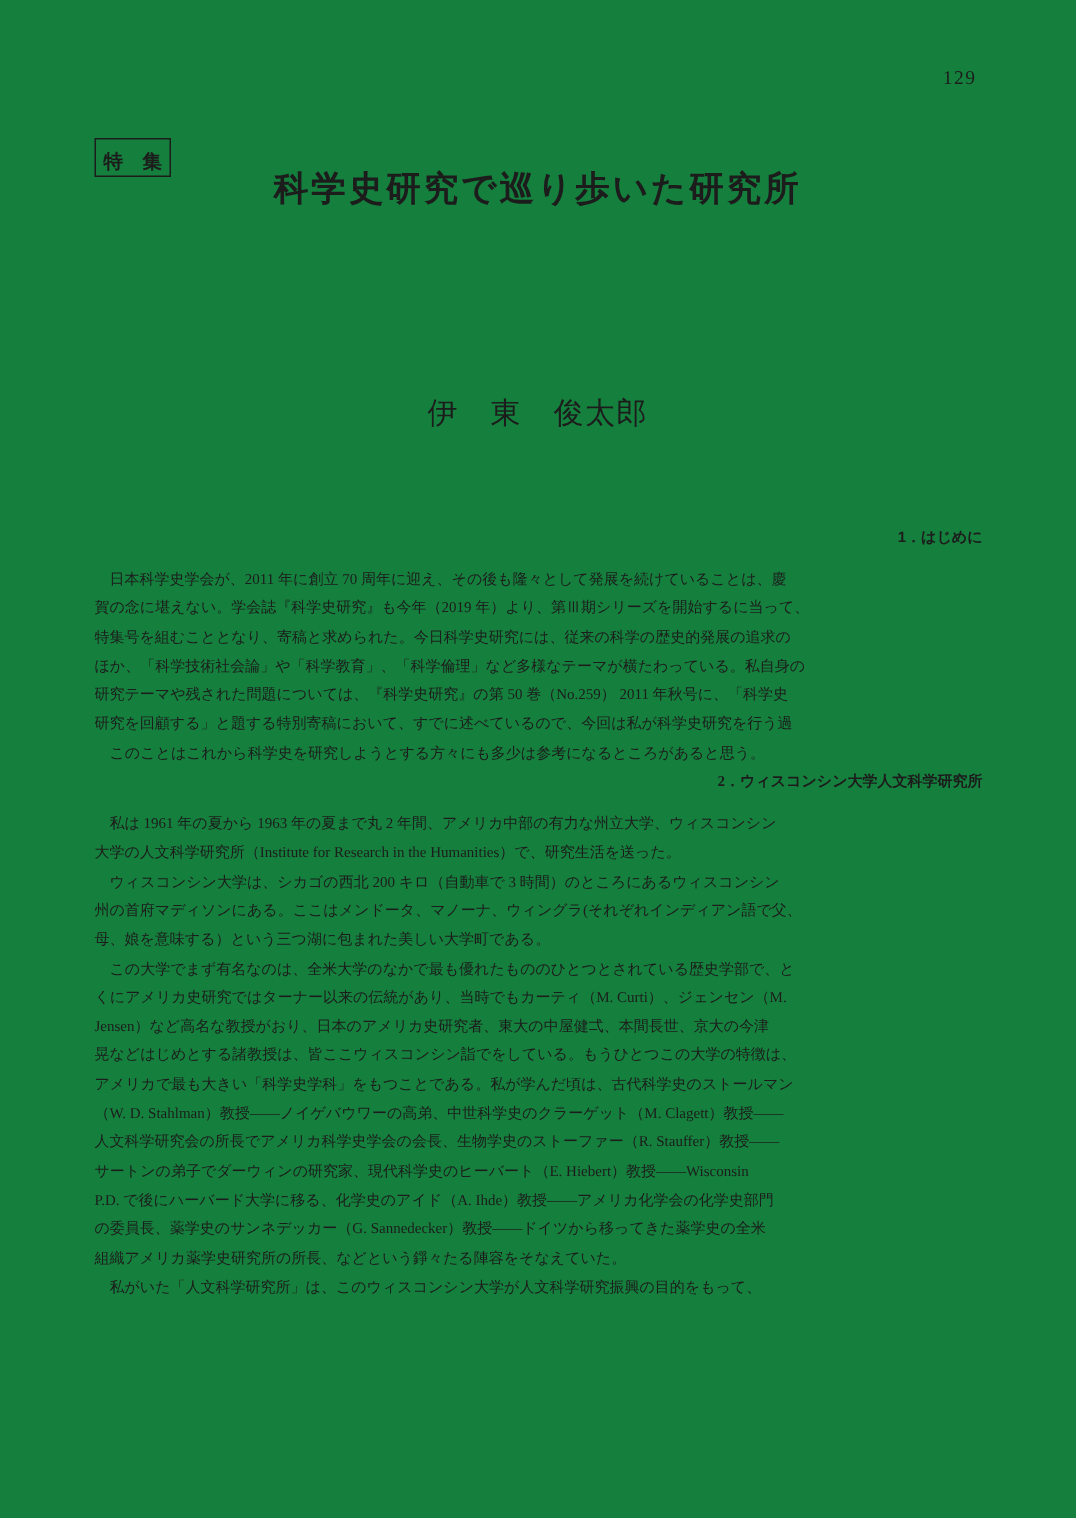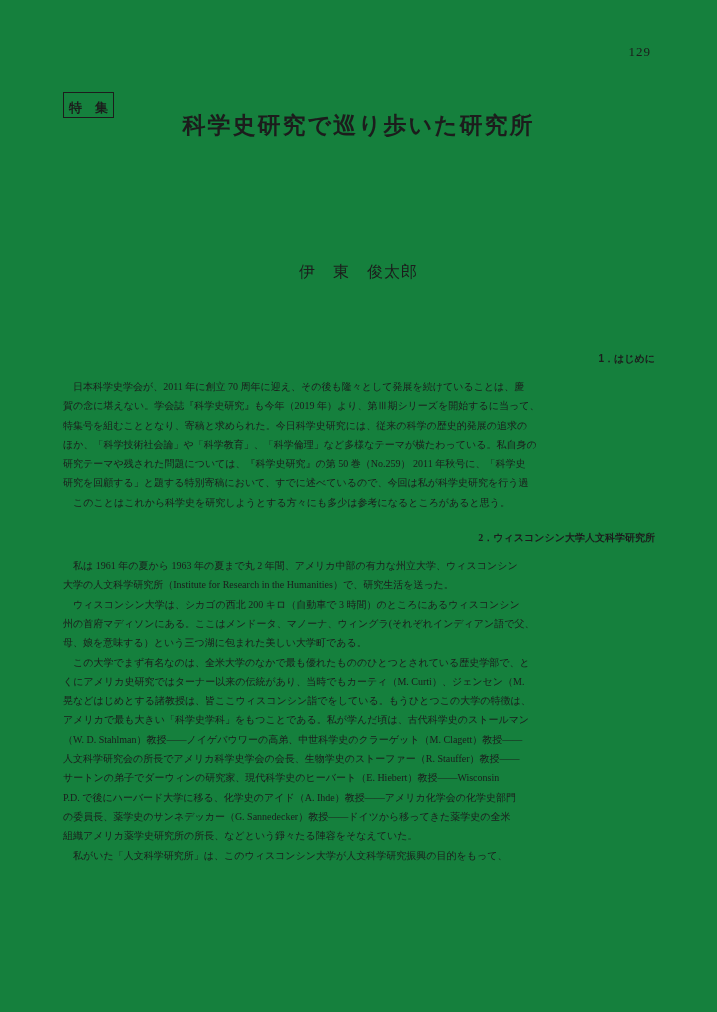--- a/index.html
+++ b/index.html
@@ -44,39 +44,38 @@
     font-weight: bold;
     letter-spacing: 2px;
     margin: 0;
   }
   .author {
     position: absolute;
     top: 262px;
     left: 0;
     width: 100%;
     text-align: center;
-    font-size: 16px;
+    font-size: 20px;
     letter-spacing: 1px;
   }
   .content {
     position: absolute;
     top: 349px;
     left: 63px;
     width: 592px;
   }
   .sec-heading {
     font-family: "Liberation Sans", sans-serif;
     font-size: 10px;
     font-weight: bold;
     text-align: right;
     margin: 0 0 9px 0;
     line-height: 19px;
   }
   .sec-heading.sec2 {
-    margin-top: 16px;
     font-family: Liberation Serif, serif;
   }
   .body-line {
     margin: 0;
     font-size: 10px;
     line-height: 19.3px;
     white-space: nowrap;
   }
 </style>
 </head>
@@ -111,20 +110,21 @@
     <h2 class="sec-heading sec2">2．ウィスコンシン大学人文科学研究所</h2>
 
     <div class="sec-lines">
         <p class="body-line">　私は 1961 年の夏から 1963 年の夏まで丸 2 年間、アメリカ中部の有力な州立大学、ウィスコンシン</p>
         <p class="body-line">大学の人文科学研究所（Institute for Research in the Humanities）で、研究生活を送った。</p>
         <p class="body-line">　ウィスコンシン大学は、シカゴの西北 200 キロ（自動車で 3 時間）のところにあるウィスコンシン</p>
         <p class="body-line">州の首府マディソンにある。ここはメンドータ、マノーナ、ウィングラ(それぞれインディアン語で父、</p>
         <p class="body-line">母、娘を意味する）という三つ湖に包まれた美しい大学町である。</p>
         <p class="body-line">　この大学でまず有名なのは、全米大学のなかで最も優れたもののひとつとされている歴史学部で、と</p>
         <p class="body-line">くにアメリカ史研究ではターナー以来の伝統があり、当時でもカーティ（M. Curti）、ジェンセン（M.</p>
+        <p class="body-line">Jensen）など高名な教授がおり、日本のアメリカ史研究者、東大の中屋健弌、本間長世、京大の今津</p>
         <p class="body-line">晃などはじめとする諸教授は、皆ここウィスコンシン詣でをしている。もうひとつこの大学の特徴は、</p>
         <p class="body-line">アメリカで最も大きい「科学史学科」をもつことである。私が学んだ頃は、古代科学史のストールマン</p>
         <p class="body-line">（W. D. Stahlman）教授――ノイゲバウワーの高弟、中世科学史のクラーゲット（M. Clagett）教授――</p>
         <p class="body-line">人文科学研究会の所長でアメリカ科学史学会の会長、生物学史のストーファー（R. Stauffer）教授――</p>
         <p class="body-line">サートンの弟子でダーウィンの研究家、現代科学史のヒーバート（E. Hiebert）教授――Wisconsin</p>
         <p class="body-line">P.D. で後にハーバード大学に移る、化学史のアイド（A. Ihde）教授――アメリカ化学会の化学史部門</p>
         <p class="body-line">の委員長、薬学史のサンネデッカー（G. Sannedecker）教授――ドイツから移ってきた薬学史の全米</p>
         <p class="body-line">組織アメリカ薬学史研究所の所長、などという錚々たる陣容をそなえていた。</p>
         <p class="body-line">　私がいた「人文科学研究所」は、このウィスコンシン大学が人文科学研究振興の目的をもって、</p>
       </div>

